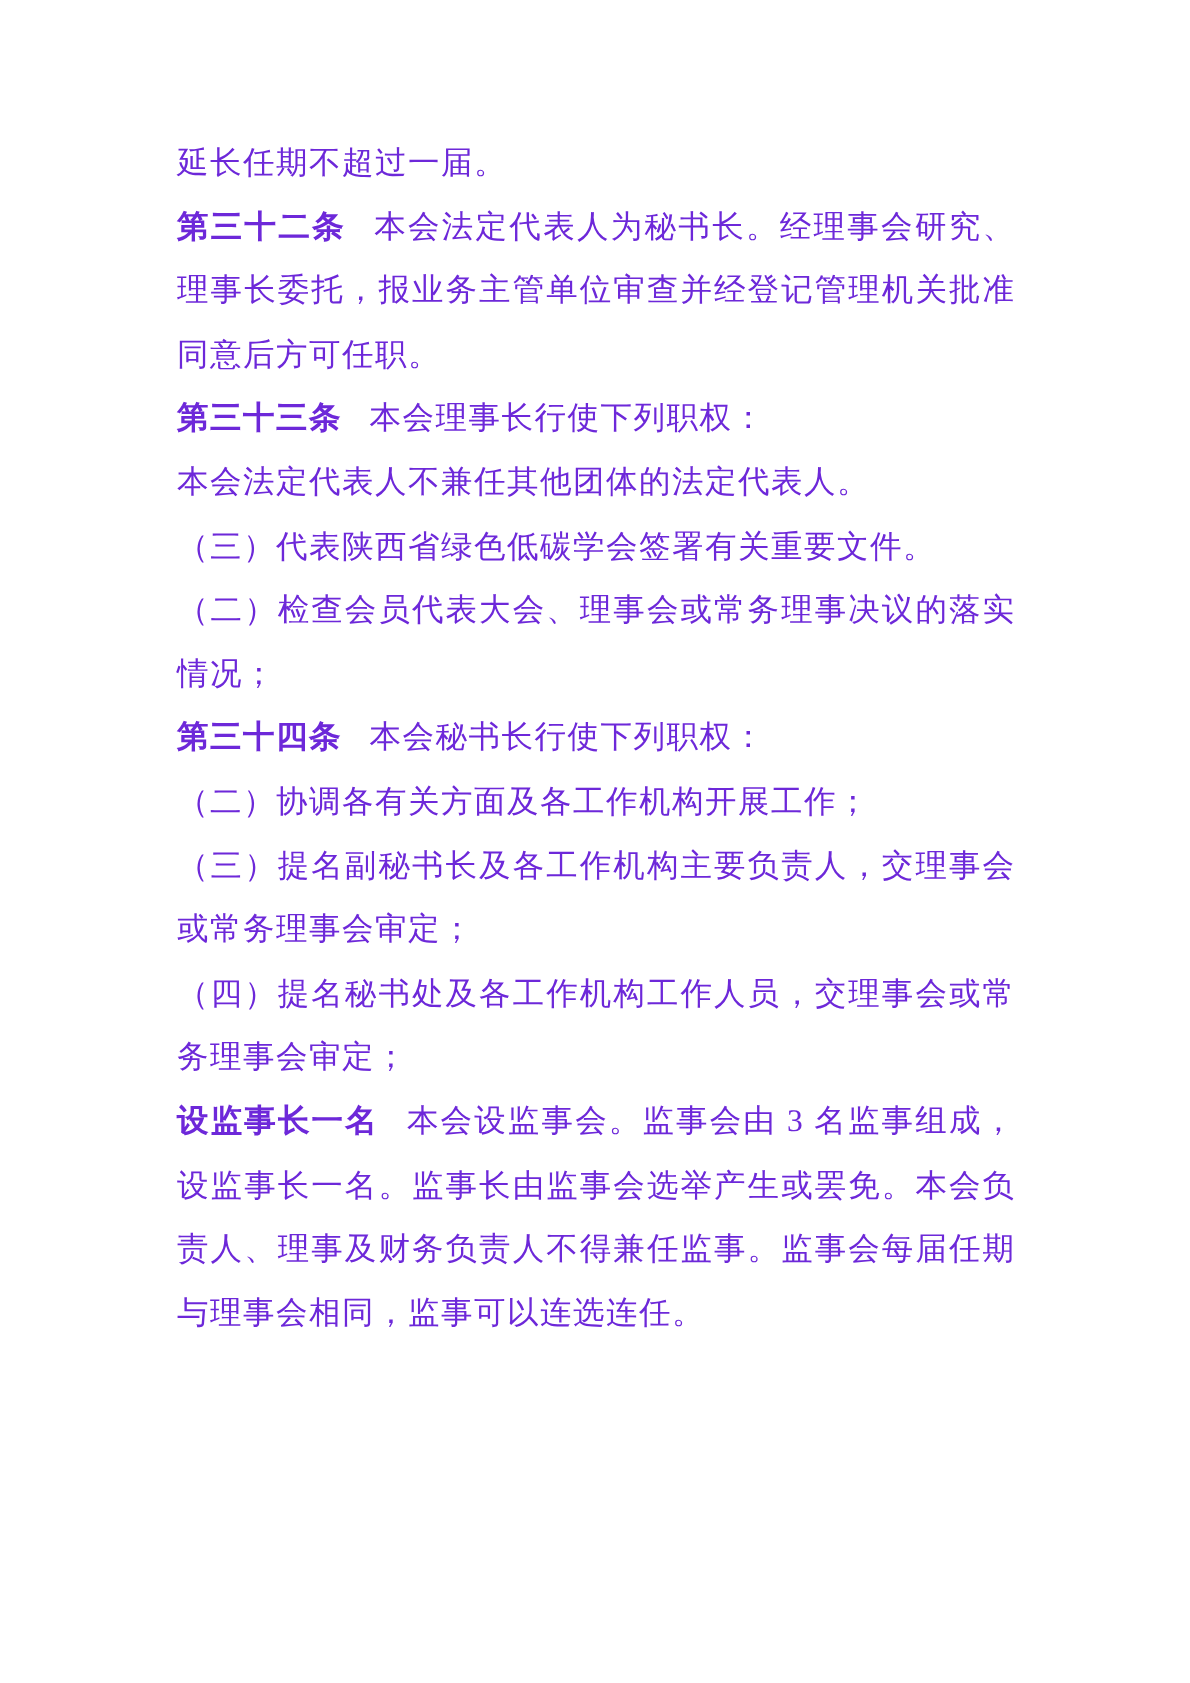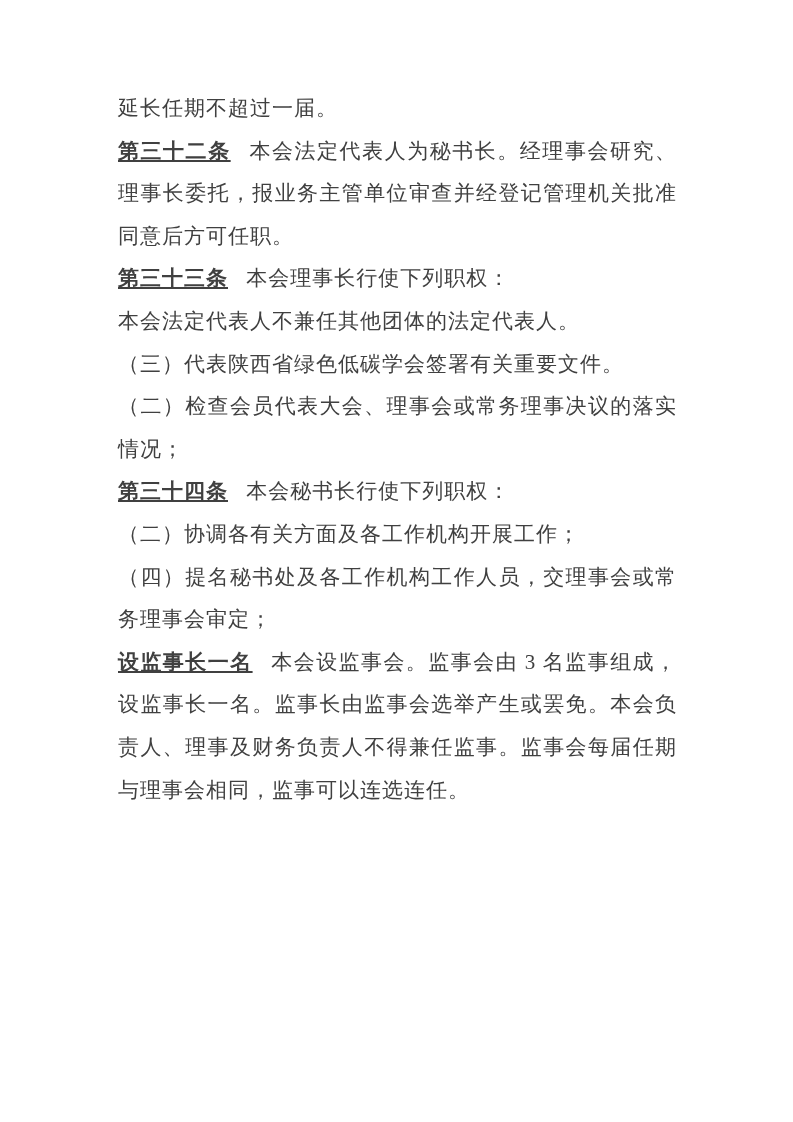--- a/index.html
+++ b/index.html
@@ -21,29 +21,28 @@
   .content {
     position: absolute;
     top: 87px;
     left: 118px;
     width: 559px;
   }
   .para {
     font-size: 21px;
     line-height: 42.6px;
     letter-spacing: 1px;
-    color: #404040;
+    color: #6d28d9;
     text-align: justify;
     text-justify: inter-character;
     word-break: normal;
   }
   .article-no {
     font-weight: bold;
     margin-right: 12px;
-    text-decoration: underline;
   }
 </style>
 </head>
 <body>
 
 <div class="page">
   <div class="content" id="content">
   <p class="para">
     
     <span class="para-text">延长任期不超过一届。</span>
@@ -79,20 +78,24 @@
     <b class="article-no">第三十四条</b>
     <span class="para-text">本会秘书长行使下列职权：</span>
   </p>
 
 
   <p class="para">
     
     <span class="para-text">（二）协调各有关方面及各工作机构开展工作；</span>
   </p>
 
+  <p class="para">
+    
+    <span class="para-text">（三）提名副秘书长及各工作机构主要负责人，交理事会或常务理事会审定；</span>
+  </p>
 
   <p class="para">
     
     <span class="para-text">（四）提名秘书处及各工作机构工作人员，交理事会或常务理事会审定；</span>
   </p>
 
 
   <p class="para">
     <b class="article-no">设监事长一名</b>
     <span class="para-text">本会设监事会。监事会由 3 名监事组成，设监事长一名。监事长由监事会选举产生或罢免。本会负责人、理事及财务负责人不得兼任监事。监事会每届任期与理事会相同，监事可以连选连任。</span>

